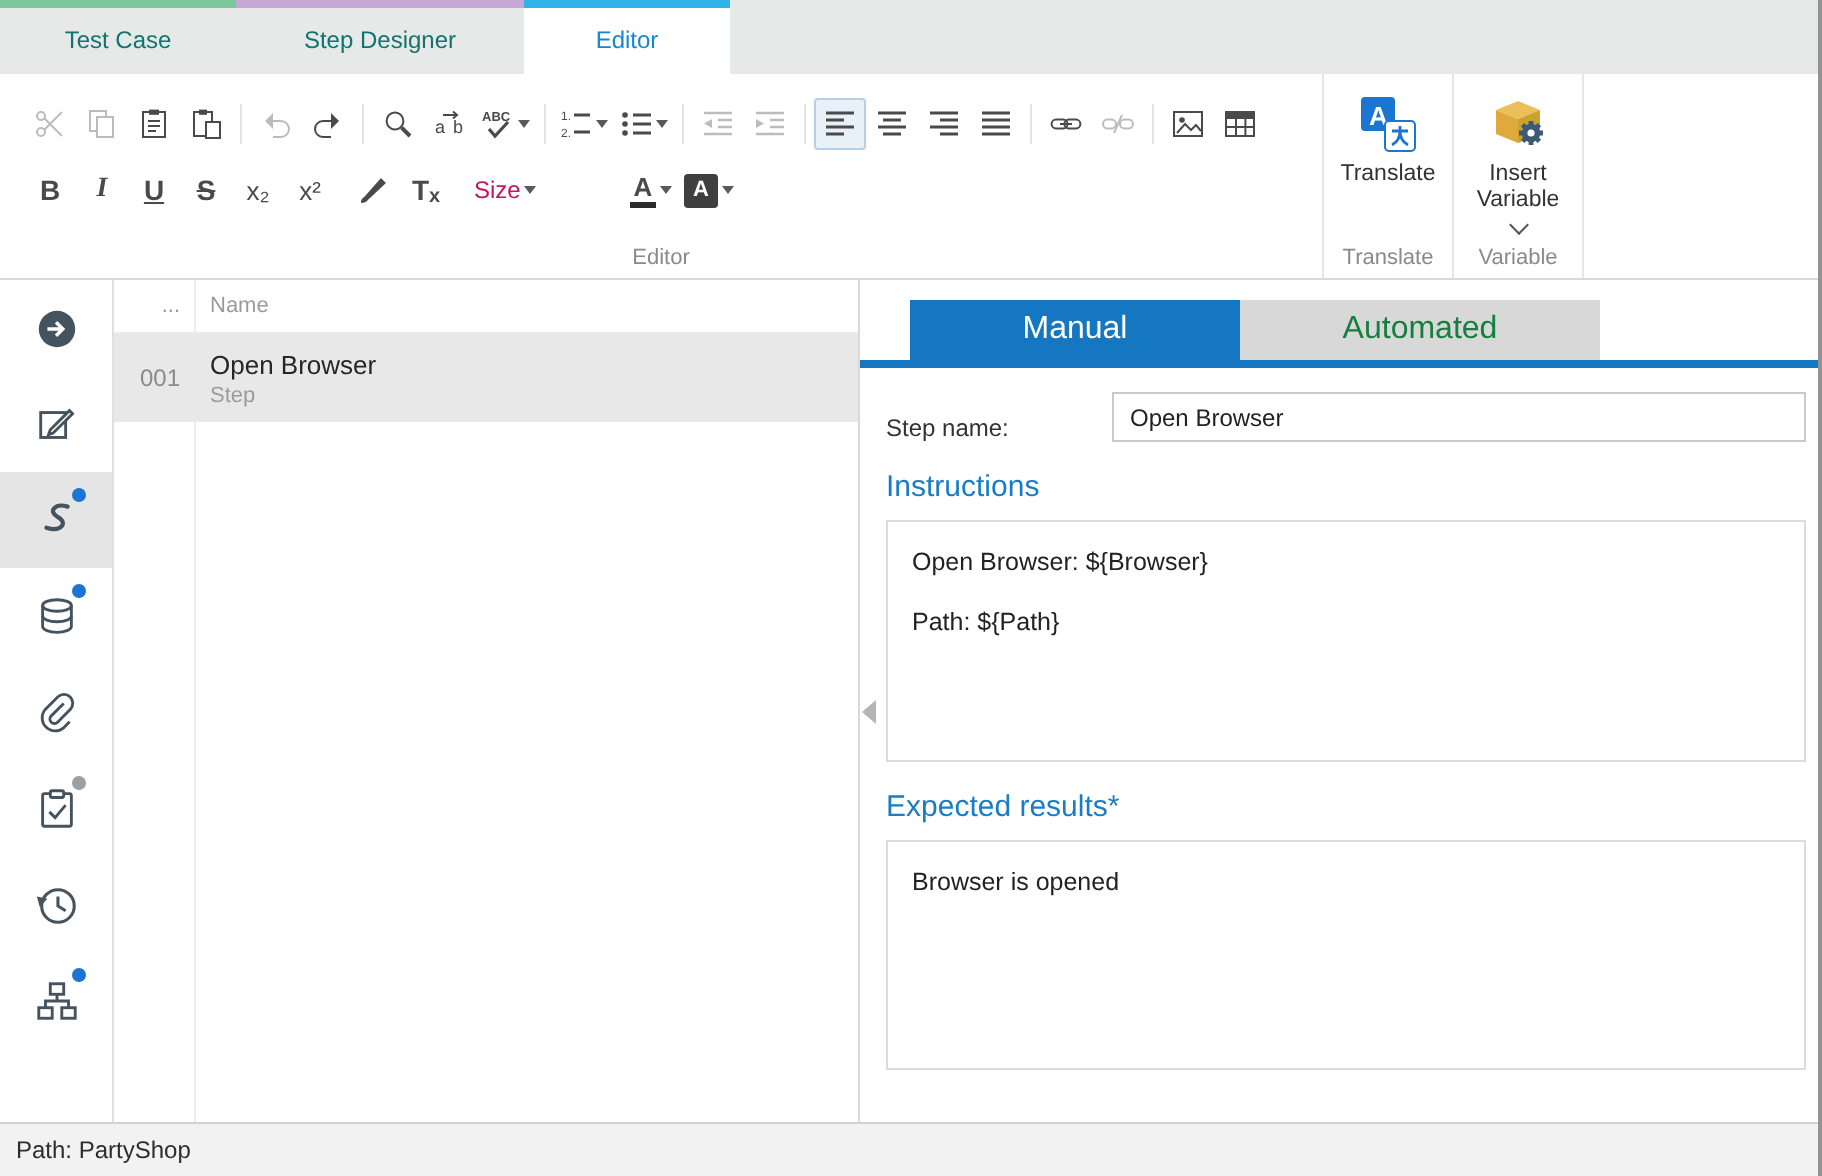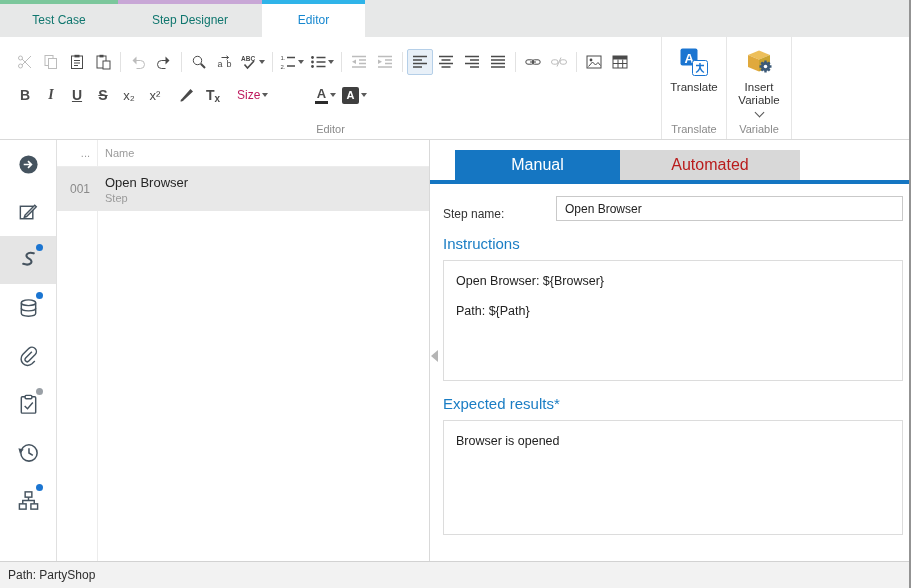--- a/index.html
+++ b/index.html
@@ -73,21 +73,21 @@
   .step-row.selected{background:#e8e8e8}
   .sr-num{width:40px;text-align:right;padding-right:7px;color:#8a8a8a;font-size:12px}
   .sr-body{padding-left:8px}
   .sr-name{font-size:13px;color:#262626}
   .sr-type{font-size:11px;color:#9b9b9b;margin-top:2px}
 
   .detail{flex:1;background:#fff;position:relative}
   .dtabs{display:flex;margin:10px 0 0 25px}
   .dtab{height:30px;display:flex;align-items:center;justify-content:center;font-size:16px;cursor:pointer}
   .dtab.manual{width:165px;background:#1576c2;color:#fff}
-  .dtab.automated{width:180px;background:#d8d8d8;color:#b91c1c}
+  .dtab.automated{width:180px;background:#d8d8d8;color:#15803d}
   .blue-bar{height:4px;background:#1576c2}
   .dform{padding:12px 6px 0 13px}
   .fieldrow{display:flex;align-items:flex-end}
   .fieldrow label{font-size:12px;color:#333}
   .fieldrow input{margin-left:auto;width:347px;height:25px;border:1px solid #c9c9c9;padding:0 8px;font-size:12px;color:#222;font-family:"Liberation Sans",sans-serif;outline:none;background:#fff}
   .sec-title{color:#1a7dc4;font-size:15px;margin-top:14px}
   .sec-box{border:1px solid #dcdcdc;background:#fff;margin-top:8px;padding:13px 12px;font-size:12.5px;color:#222}
   .box-instructions{height:121px}
   .box-expected{height:115px}
   .sec-box .line+.line{margin-top:16px}

